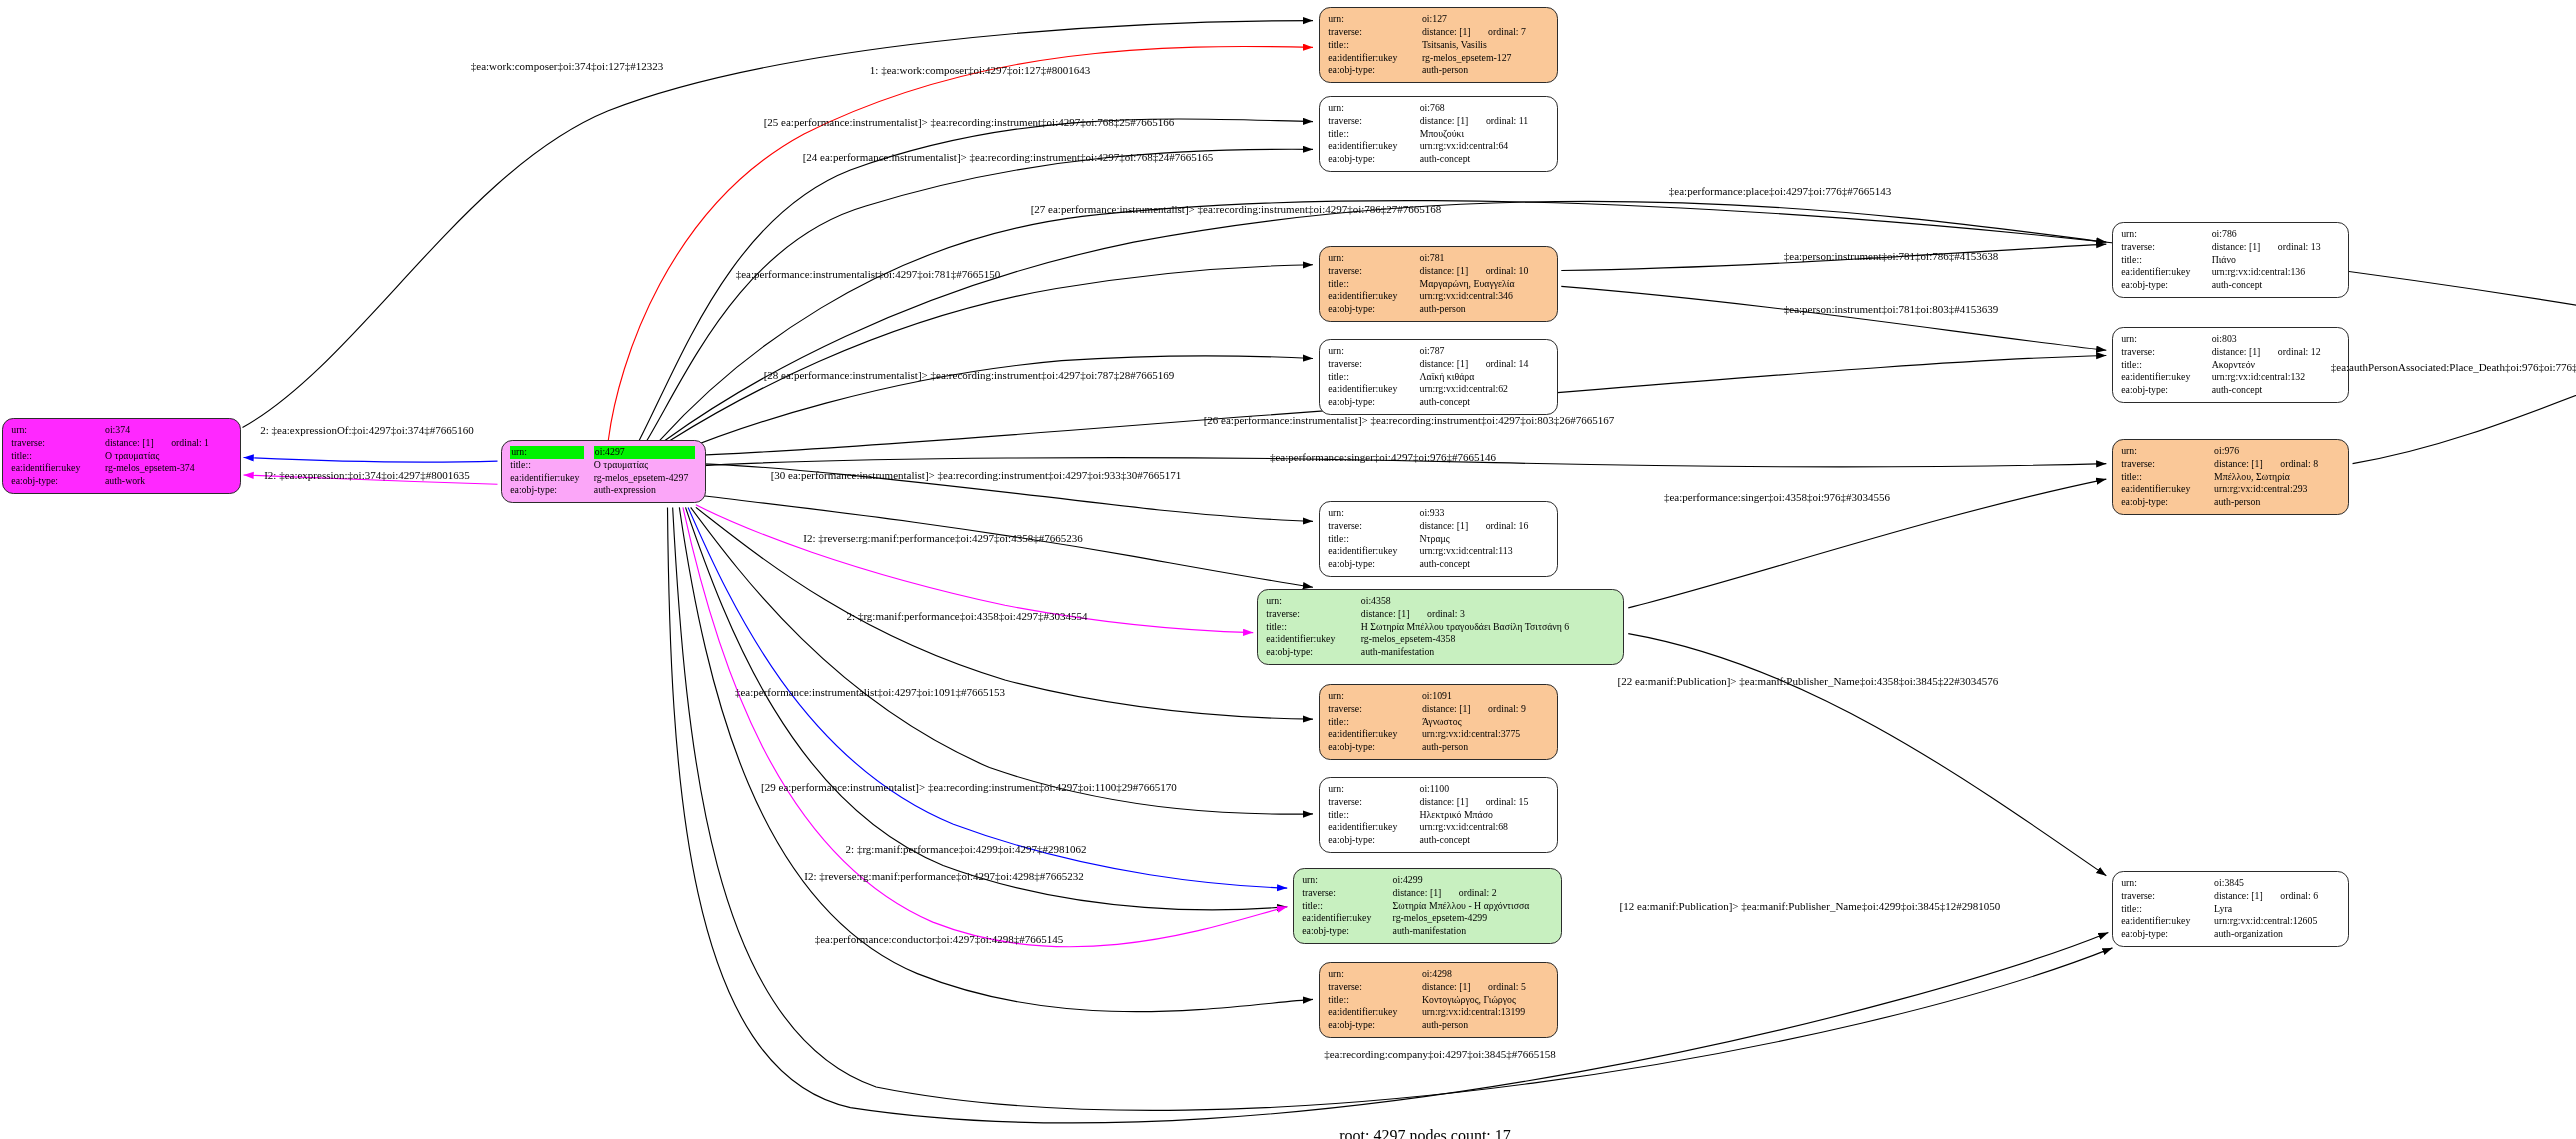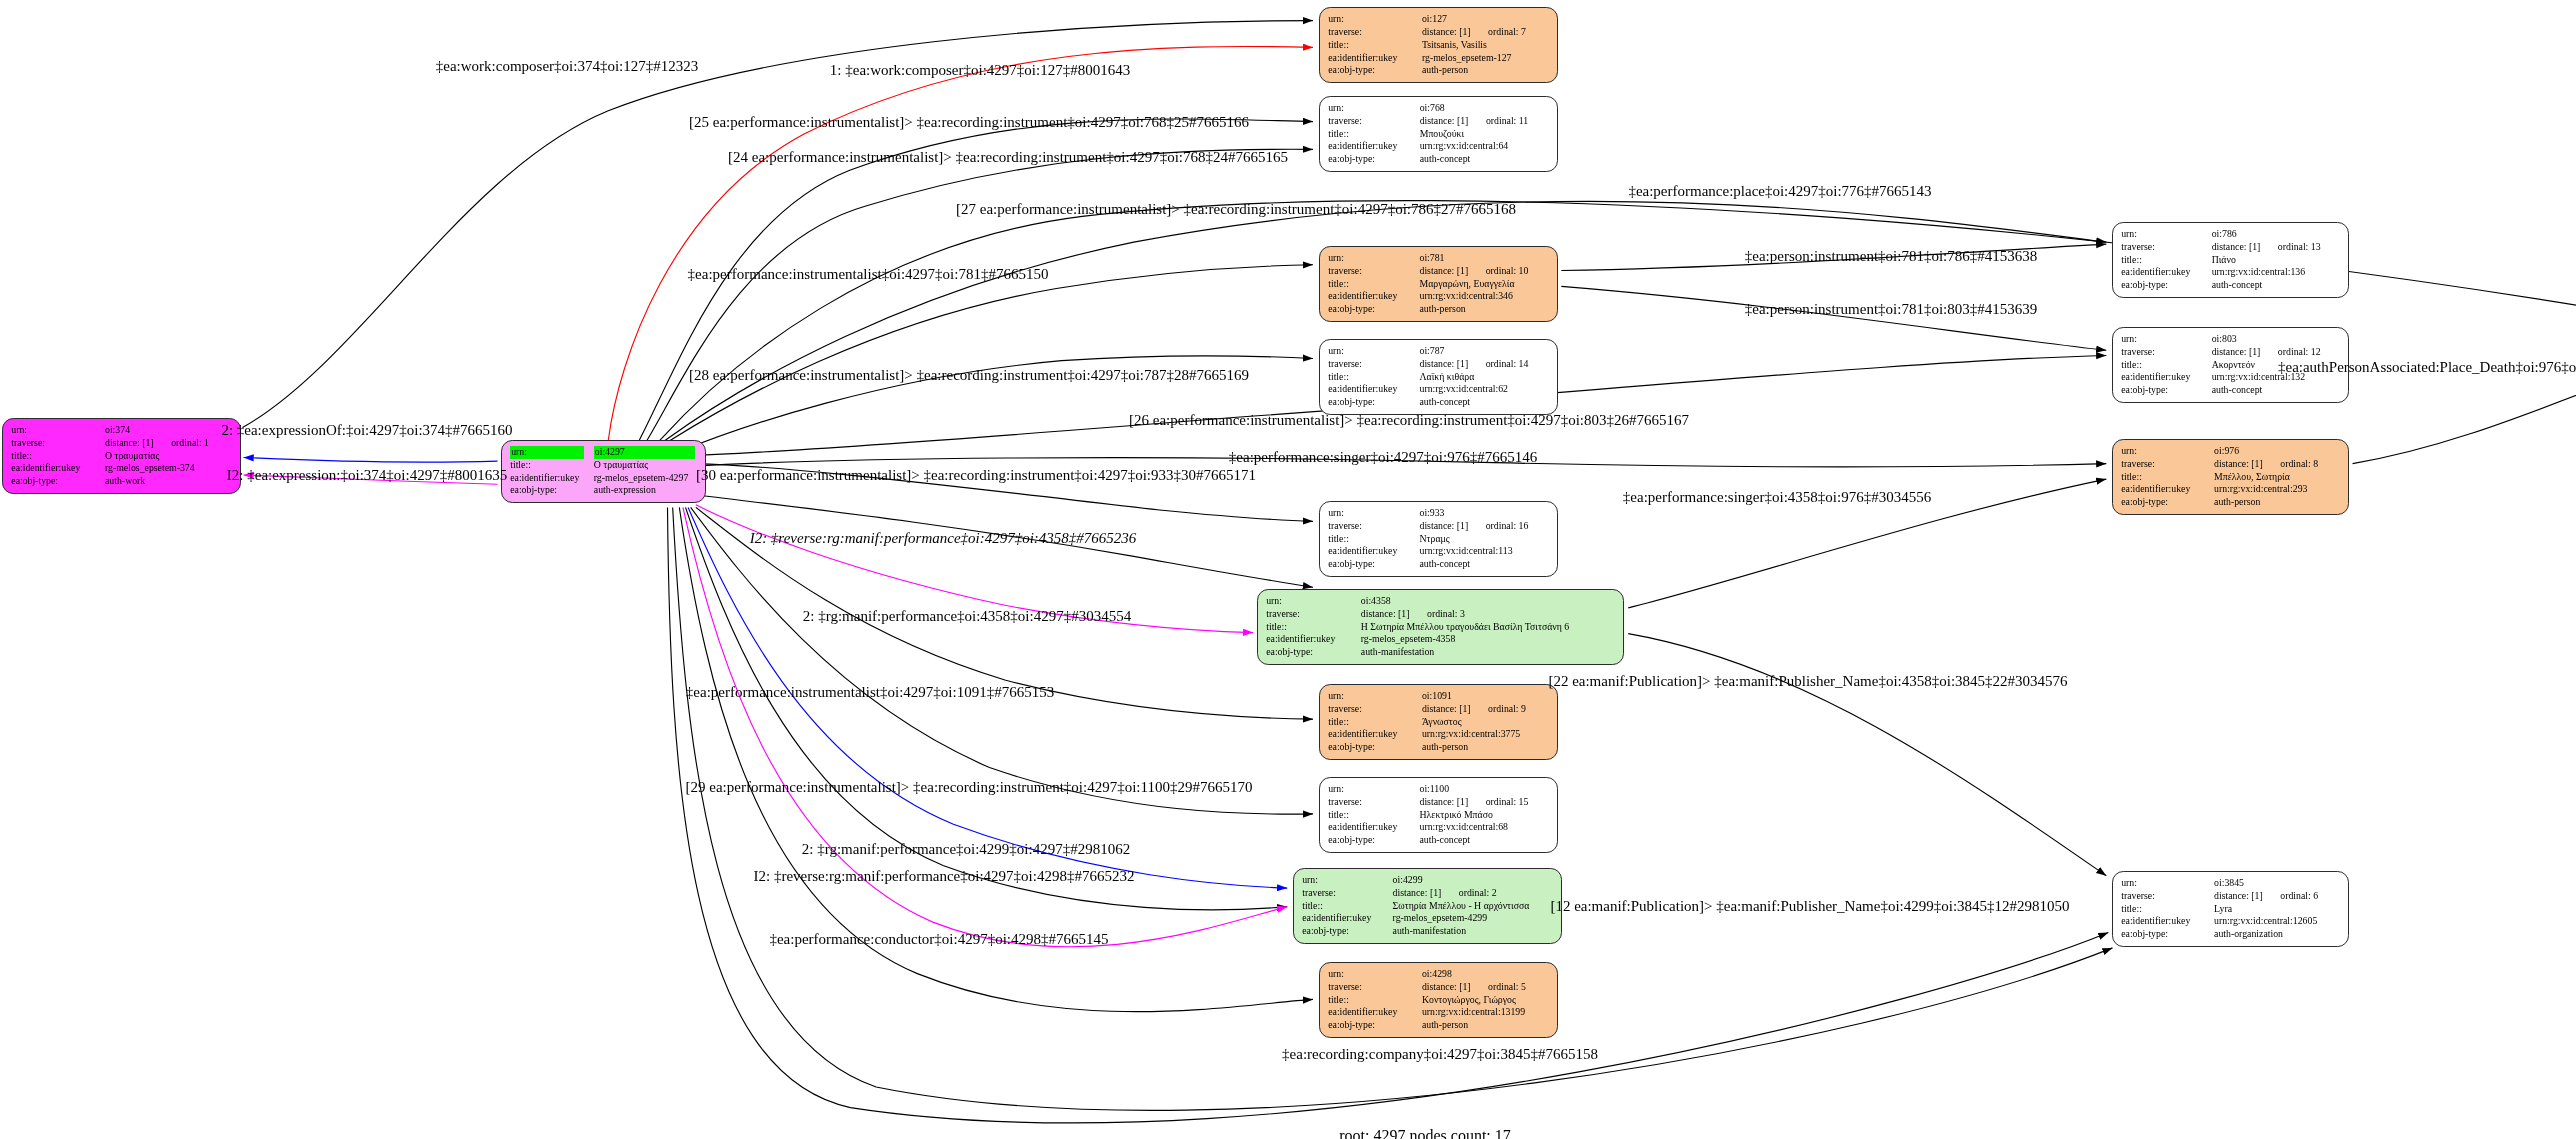--- a/index.html
+++ b/index.html
@@ -36,21 +36,21 @@
     vertical-align:top;
     color:#000;
   }
   .node td.k{padding-right:9.3px;}
   .node td.v{padding-right:2.1px;}
   .node .hl{background:#00f200;display:block;padding:0 1px;}
   .trav .d{display:inline-block;}
   .trav .o{display:inline-block;margin-left:17.5px;}
   .edge-label{
     position:absolute;
-    font-size:15px;
+    font-size:11px;
     color:#000;
     white-space:nowrap;
     transform:translate(-50%,-50%);
     background:transparent;
   }
   .caption{
     position:absolute;
     font-size:16px;
     color:#000;
     white-space:nowrap;
@@ -537,21 +537,21 @@
       <div class="edge-label" style="left: 1891px; top: 256px; color: rgb(0, 0, 0);">‡ea:person:instrument‡oi:781‡oi:786‡#4153638</div>
       <div class="edge-label" style="left: 1891px; top: 309px; color: rgb(0, 0, 0);">‡ea:person:instrument‡oi:781‡oi:803‡#4153639</div>
       <div class="edge-label" style="left: 2476px; top: 367px; color: rgb(0, 0, 0);">‡ea:authPersonAssociated:Place_Death‡oi:976‡oi:776‡#5170116</div>
       <div class="edge-label" style="left: 969px; top: 375px; color: rgb(0, 0, 0);">[28 ea:performance:instrumentalist]&gt; ‡ea:recording:instrument‡oi:4297‡oi:787‡28#7665169</div>
       <div class="edge-label" style="left: 1409px; top: 420px; color: rgb(0, 0, 0);">[26 ea:performance:instrumentalist]&gt; ‡ea:recording:instrument‡oi:4297‡oi:803‡26#7665167</div>
       <div class="edge-label" style="left: 367px; top: 430px; color: rgb(0, 0, 0);">2: ‡ea:expressionOf:‡oi:4297‡oi:374‡#7665160</div>
       <div class="edge-label" style="left: 367px; top: 475px; color: rgb(0, 0, 0);">I2: ‡ea:expression:‡oi:374‡oi:4297‡#8001635</div>
       <div class="edge-label" style="left: 976px; top: 475px; color: rgb(0, 0, 0);">[30 ea:performance:instrumentalist]&gt; ‡ea:recording:instrument‡oi:4297‡oi:933‡30#7665171</div>
       <div class="edge-label" style="left: 1383px; top: 457px; color: rgb(0, 0, 0);">‡ea:performance:singer‡oi:4297‡oi:976‡#7665146</div>
       <div class="edge-label" style="left: 1777px; top: 497px; color: rgb(0, 0, 0);">‡ea:performance:singer‡oi:4358‡oi:976‡#3034556</div>
-      <div class="edge-label" style="left: 943px; top: 538px; color: rgb(0, 0, 0); font-style: italic;">I2: ‡reverse:rg:manif:performance‡oi:4297‡oi:4358‡#7665236</div>
+      <div class="edge-label" style="left: 943px; top: 538px; color: rgb(0, 0, 0);">I2: ‡reverse:rg:manif:performance‡oi:4297‡oi:4358‡#7665236</div>
       <div class="edge-label" style="left: 967px; top: 616px; color: rgb(0, 0, 0);">2: ‡rg:manif:performance‡oi:4358‡oi:4297‡#3034554</div>
       <div class="edge-label" style="left: 870px; top: 692px; color: rgb(0, 0, 0);">‡ea:performance:instrumentalist‡oi:4297‡oi:1091‡#7665153</div>
       <div class="edge-label" style="left: 1808px; top: 681px; color: rgb(0, 0, 0);">[22 ea:manif:Publication]&gt; ‡ea:manif:Publisher_Name‡oi:4358‡oi:3845‡22#3034576</div>
       <div class="edge-label" style="left: 969px; top: 787px; color: rgb(0, 0, 0);">[29 ea:performance:instrumentalist]&gt; ‡ea:recording:instrument‡oi:4297‡oi:1100‡29#7665170</div>
       <div class="edge-label" style="left: 966px; top: 849px; color: rgb(0, 0, 0);">2: ‡rg:manif:performance‡oi:4299‡oi:4297‡#2981062</div>
       <div class="edge-label" style="left: 944px; top: 876px; color: rgb(0, 0, 0);">I2: ‡reverse:rg:manif:performance‡oi:4297‡oi:4298‡#7665232</div>
       <div class="edge-label" style="left: 1810px; top: 906px; color: rgb(0, 0, 0);">[12 ea:manif:Publication]&gt; ‡ea:manif:Publisher_Name‡oi:4299‡oi:3845‡12#2981050</div>
       <div class="edge-label" style="left: 933px; top: 939px; color: rgb(0, 0, 0); margin-left: 6px;">‡ea:performance:conductor‡oi:4297‡oi:4298‡#7665145</div>
       <div class="edge-label" style="left: 1440px; top: 1054px; color: rgb(0, 0, 0);">‡ea:recording:company‡oi:4297‡oi:3845‡#7665158</div>
     </div>

